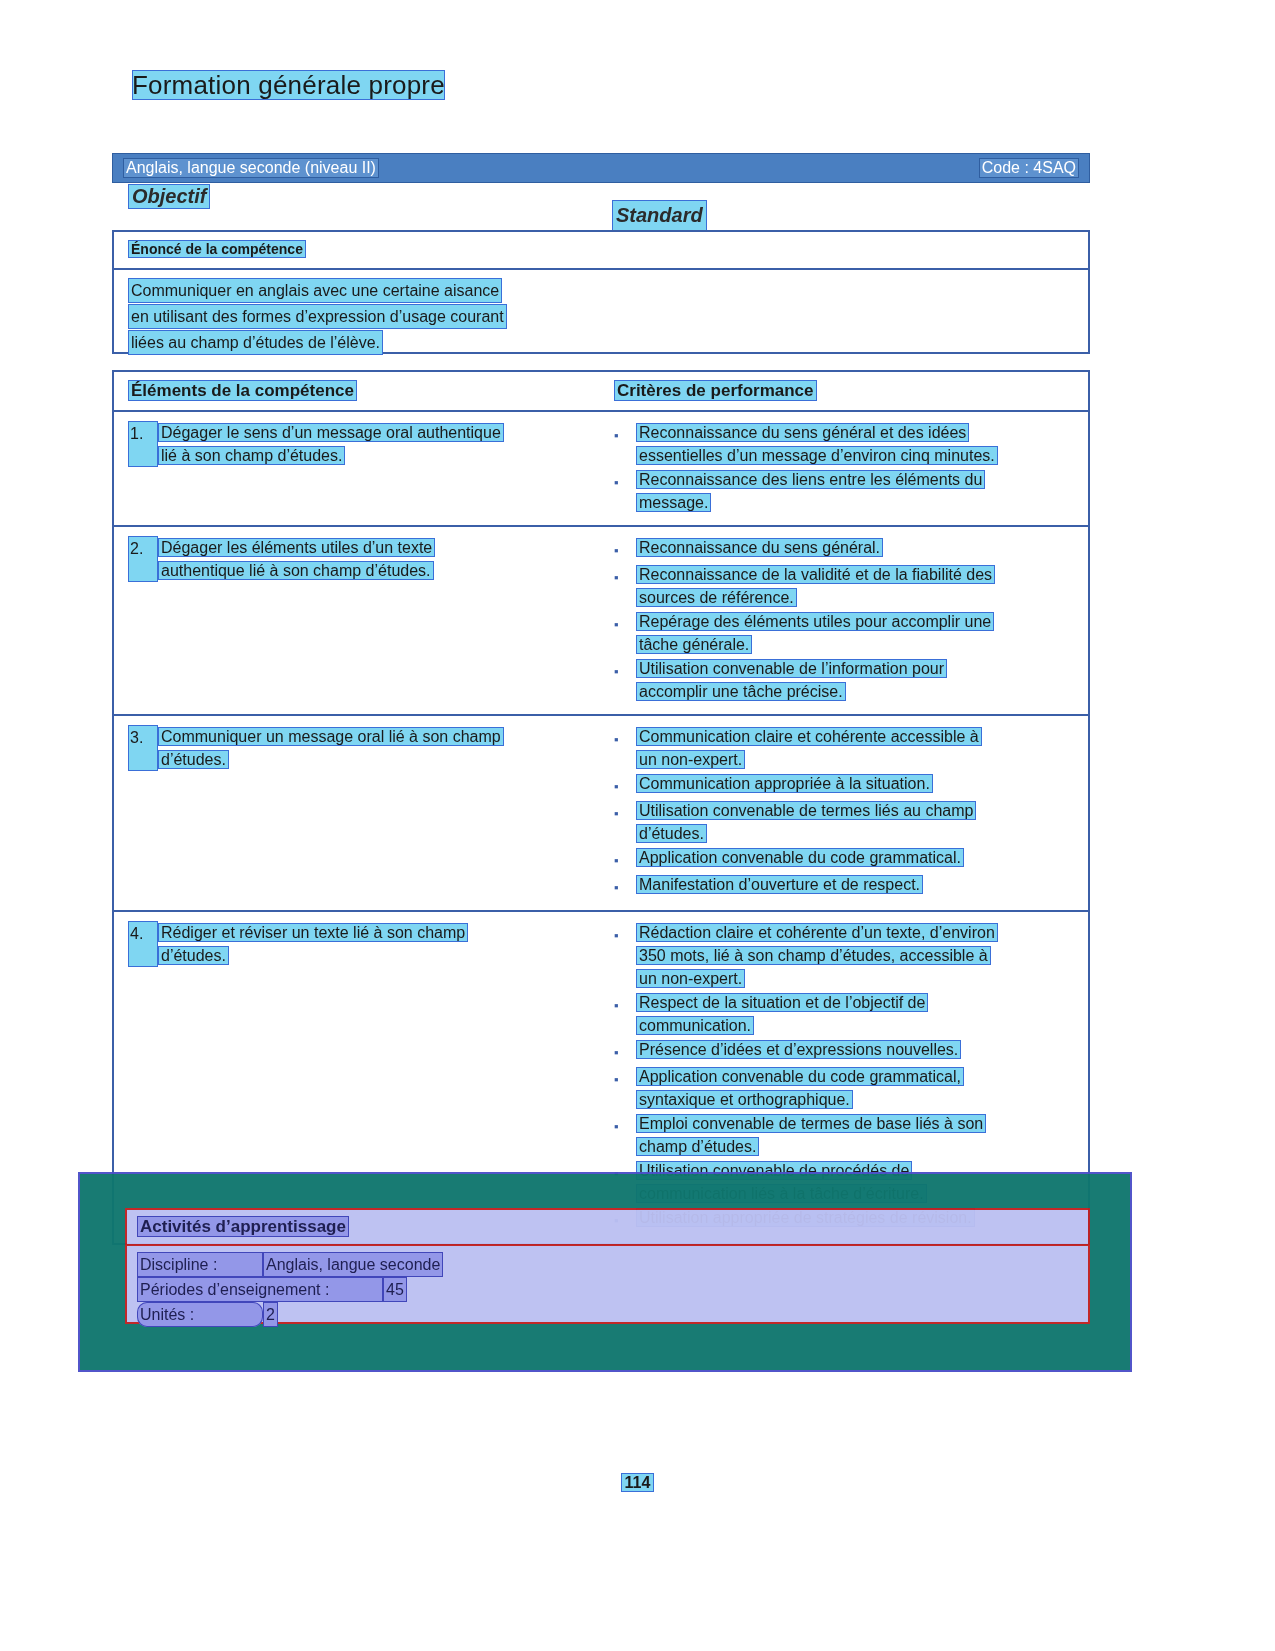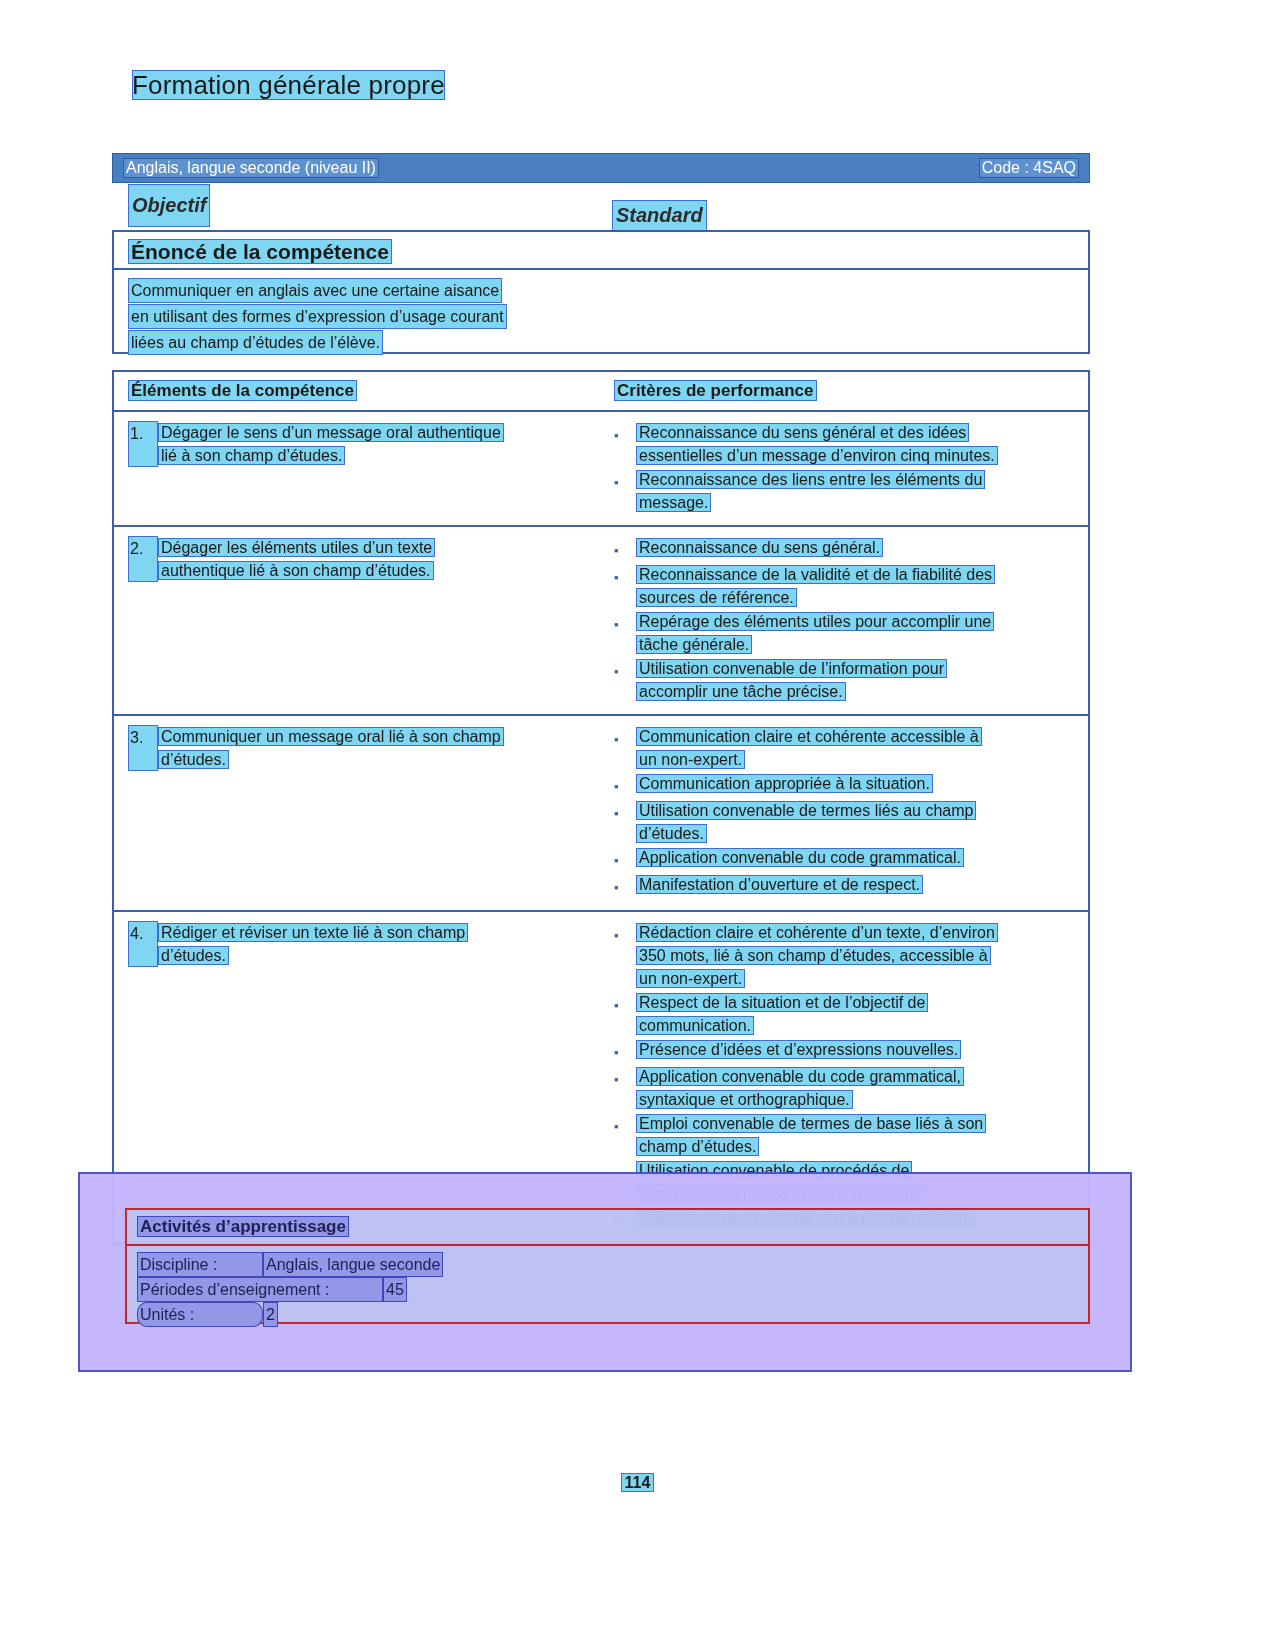--- a/index.html
+++ b/index.html
@@ -66,21 +66,21 @@
     height: 26px;
   }
   .obj-std .obj {
     position: absolute;
     left: 16px;
     top: 0;
     font-size: 20px;
     font-weight: bold;
     font-style: italic;
     color: #2b2b2b;
-    padding: 10px 4px;
+    padding: 1px 4px;
   }
   .obj-std .std {
     position: absolute;
     left: 500px;
     top: 16px;
     font-size: 20px;
     font-weight: bold;
     font-style: italic;
     color: #2b2b2b;
     padding: 4px 4px;
@@ -94,21 +94,21 @@
     border: 2px solid #3b5fa8;
     box-sizing: border-box;
   }
   .box-enonce .head {
     height: 38px;
     border-bottom: 2px solid #3b5fa8;
     box-sizing: border-box;
     padding: 8px 0 0 14px;
   }
   .box-enonce .head span {
-    font-size: 21px;
+    font-size: 14px;
     font-weight: bold;
     padding: 1px 3px;
   }
   .box-enonce .body {
     padding: 8px 0 0 14px;
   }
   .box-enonce .body div {
     font-size: 16px;
     line-height: 23px;
     padding: 1px 3px;
@@ -190,21 +190,21 @@
   }
   .crit .txt span {
     padding: 1px 3px;
   }
   .activites-outer {
     position: absolute;
     left: 78px;
     top: 1172px;
     width: 1054px;
     height: 200px;
-    background: #c4b5fd;
+    background: #0f766e;
     border: 2px solid #4b4fc8;
     box-sizing: border-box;
     opacity: 0.96;
   }
   .activites-inner {
     position: absolute;
     left: 45px;
     top: 34px;
     width: 965px;
     height: 116px;

